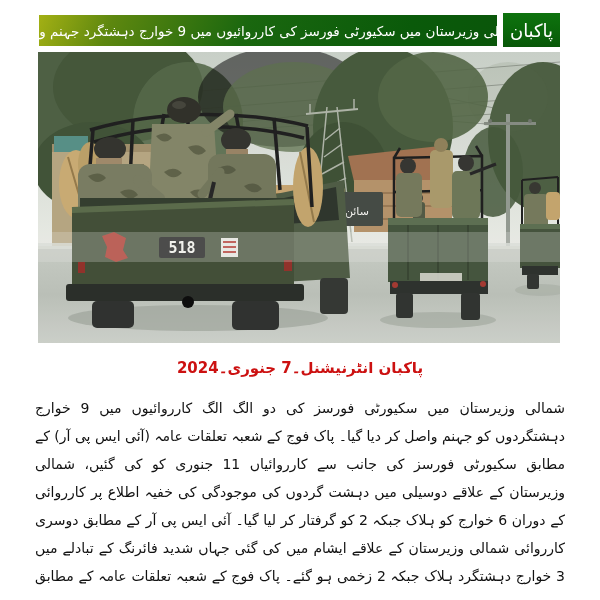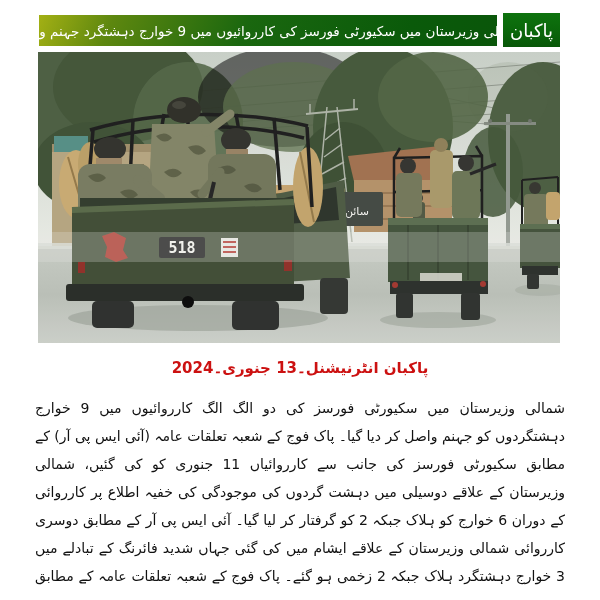--- a/index.html
+++ b/index.html
@@ -233,15 +233,15 @@
 5"></circle>
     <rect x="54" y="249" width="42" height="27" rx="5" fill="#252825"></rect>
     <rect x="194" y="249" width="47" height="29" rx="5" fill="#252825"></rect>
   </g>
 
   <rect x="0" y="0" width="522" height="291" fill="#ffffff" opacity="0.05"></rect>
   <rect x="0" y="180" width="522" height="30" fill="#e6e8e2" opacity="0.25"></rect>
 </svg>
 </div>
 
-<div class="dateline">پاکبان انٹرنیشنل۔13 جنوری۔2024</div>
+<div class="dateline">پاکبان انٹرنیشنل۔7 جنوری۔2024</div>
 
 <div class="article-body">شمالی وزیرستان میں سکیورٹی فورسز کی دو الگ الگ کارروائیوں میں 9 خوارج دہشتگردوں کو جہنم واصل کر دیا گیا۔ پاک فوج کے شعبہ تعلقات عامہ (آئی ایس پی آر) کے مطابق سکیورٹی فورسز کی جانب سے کارروائیاں 11 جنوری کو کی گئیں، شمالی وزیرستان کے علاقے دوسیلی میں دہشت گردوں کی موجودگی کی خفیہ اطلاع پر کارروائی کے دوران 6 خوارج کو ہلاک جبکہ 2 کو گرفتار کر لیا گیا۔ آئی ایس پی آر کے مطابق دوسری کارروائی شمالی وزیرستان کے علاقے ایشام میں کی گئی جہاں شدید فائرنگ کے تبادلے میں 3 خوارج دہشتگرد ہلاک جبکہ 2 زخمی ہو گئے۔ پاک فوج کے شعبہ تعلقات عامہ کے مطابق علاقے میں کسی بھی دہشتگرد کے خاتمے کے لیے کلیئرنس آپریشن کیا جا رہا ہے، پاکستان کی سکیورٹی فورسز ملک سے دہشت گردی کی لعنت کو ختم کرنے کے لیے پر عزم ہیں ۔</div>
 
 </body></html>

